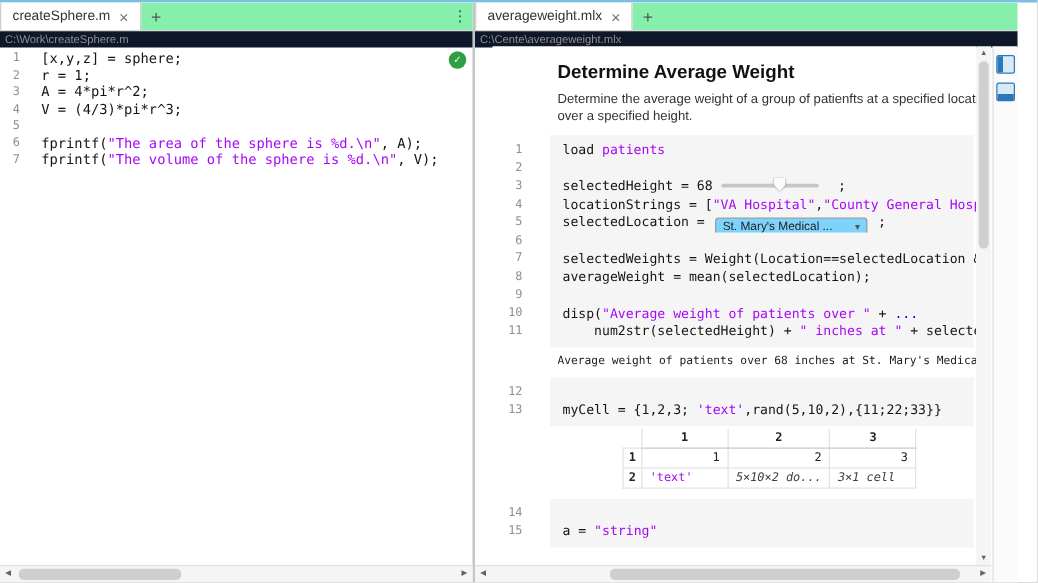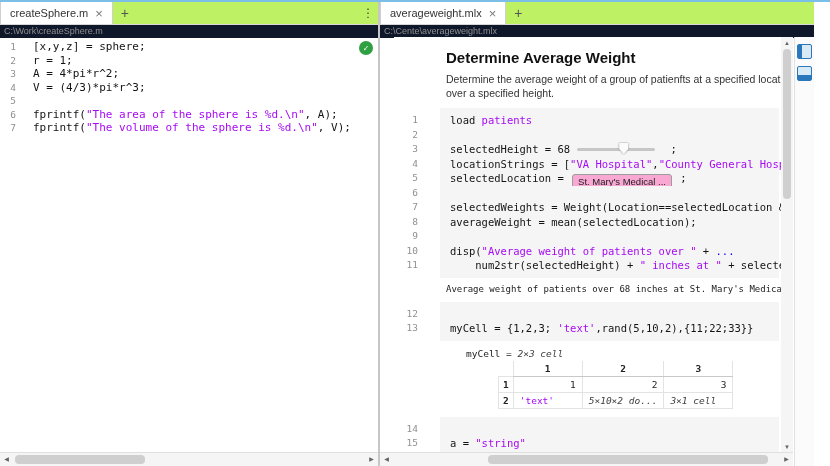--- a/index.html
+++ b/index.html
@@ -3,21 +3,21 @@
 <meta charset="utf-8">
 <style>
   html,body{margin:0;padding:0;background:#dcdcdc;}
   .app{position:relative;width:830px;height:466px;background:#fff;box-sizing:border-box;
        border-top:2px solid #7bbfe9;outline:1px solid #adadad;font-family:"Liberation Sans",sans-serif;overflow:hidden;}
   .pane{position:absolute;top:0;bottom:0;background:#fff;}
   .pane-left{left:0;width:378px;border-right:2px solid #c6c6c6;}
   .pane-right{left:380px;right:16px;}
 
   
-  .tabstrip{height:22px;background:#bef264;border-bottom:1px solid #d8d8d8;display:flex;align-items:stretch;font-size:11px;color:#333;}
+  .tabstrip{height:22px;background:#86efac;border-bottom:1px solid #d8d8d8;display:flex;align-items:stretch;font-size:11px;color:#333;}
   .tab{display:flex;align-items:center;gap:7px;padding:0 9px;background:#fff;border-left:1px solid #cfcfcf;border-right:1px solid #cfcfcf;cursor:default;}
   .tab-close{color:#777;font-size:13px;line-height:1;}
   .tab-plus{width:24px;display:flex;align-items:center;justify-content:center;color:#555;font-size:14px;}
   .tab-spacer{flex:1;}
   .tab-menu{width:20px;display:flex;align-items:center;justify-content:center;color:#444;font-size:12px;}
   .pathbar{height:13px;line-height:13px;font-size:9px;color:#909090;padding-left:4px;background:#0f172a;white-space:nowrap;overflow:hidden;}
 
   
   .editor{position:absolute;top:35px;left:0;right:0;bottom:13px;overflow:hidden;padding-top:3px;
           font-family:"DejaVu Sans Mono","Liberation Mono",monospace;font-size:11px;}
@@ -67,22 +67,22 @@
   .cell-table thead th{border-top:none;border-bottom:1px solid #c9c9c9;font-weight:700;text-align:center;background:#fff;}
   .cell-table thead th.corner{border:none;}
   .cell-table th.rowhead{font-weight:700;text-align:center;padding:1px 4px;}
   .al-r{text-align:right;} .al-l{text-align:left;} .al-c{}
 
   
   .slider{display:inline-block;position:relative;width:78px;height:12px;vertical-align:-2px;margin:0 9px 0 7px;}
   .sl-track{position:absolute;left:0;right:0;top:5px;height:3px;background:#c6c6c6;border-radius:2px;}
   .sl-thumb{position:absolute;left:54%;top:0;filter:drop-shadow(0 0 1px #8a8a8a);}
   .sl-thumb i{display:block;width:9px;height:11px;background:#fbfbfb;clip-path:polygon(0 0,100% 0,100% 55%,50% 100%,0 55%);}
-  .dd{display:inline-flex;align-items:center;gap:8px;border:1px solid #9c9c9c;border-radius:3px;background:#f9a8d4;
-      padding:0 5px;height:14px;font-size:9.5px;font-family:"Liberation Sans",sans-serif;color:#222;vertical-align:-3px;margin:0 2px;flex-direction:column;}
+  .dd{display:inline-flex;align-items:center;gap:18px;border:1px solid #9c9c9c;border-radius:3px;background:#7dd3fc;
+      padding:0 5px;height:14px;font-size:9.5px;font-family:"Liberation Sans",sans-serif;color:#222;vertical-align:-3px;margin:0 2px;}
   .dd-arrow{font-size:8px;color:#555;}
 
   .ibeam{position:absolute;left:387px;top:266px;font-size:15px;color:#222;font-family:"DejaVu Sans",sans-serif;}
 </style>
 </head>
 <body>
 
 <div class="app">
 
   <div class="pane pane-left">
@@ -204,21 +204,20 @@
       <div class="live-block">
           <div class="crow">
             <span class="lnum">12</span>
             <span class="ctext"> </span>
           </div>
           <div class="crow">
             <span class="lnum">13</span>
             <span class="ctext"><span>myCell = {1,2,3; </span><span class="s-str">'text'</span><span>,rand(5,10,2),{11;22;33}}</span></span>
           </div>
         </div>
-      <div class="out-label"><span>myCell = </span><span class="s-it">2×3 cell</span></div>
       <table class="cell-table">
           <thead>
             <tr>
               <th class="corner"></th>
               <th>1</th>
               <th>2</th>
               <th>3</th>
             </tr>
           </thead>
           <tbody>

